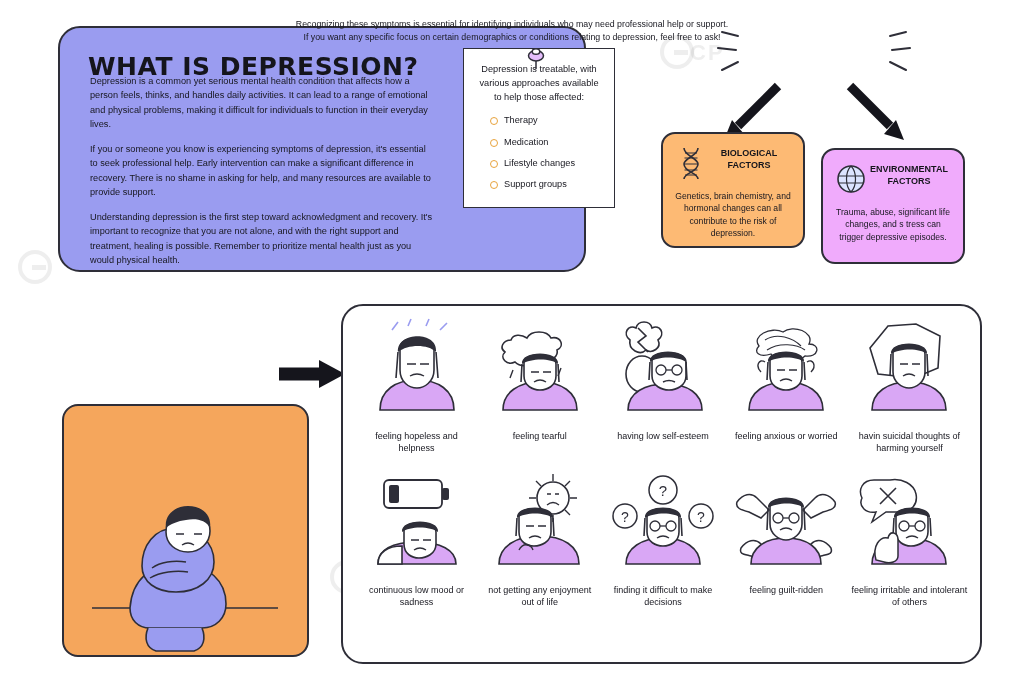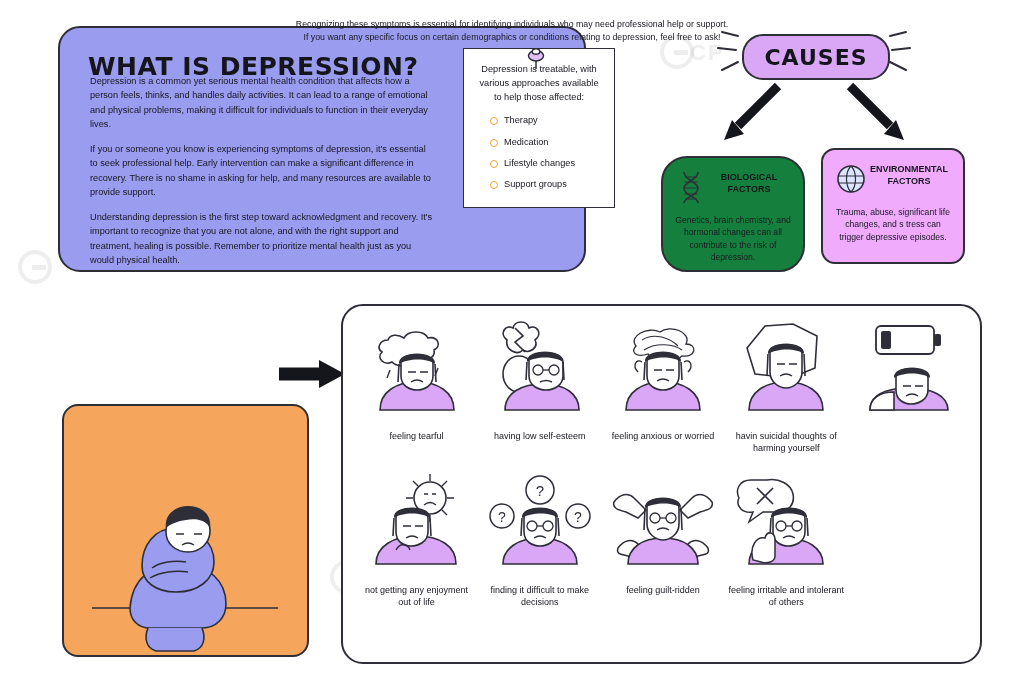--- a/index.html
+++ b/index.html
@@ -141,21 +141,21 @@
   }
   .spark { position: absolute; }
 
   .cause-card {
     position: absolute;
     width: 144px; height: 116px;
     border: 2px solid #2e2e38;
     border-radius: 14px;
     box-sizing: border-box;
   }
-  .cause-bio { left: 661px; top: 156px; background: #15803d; border-radius: 26px; }
+  .cause-bio { left: 661px; top: 132px; background: #fdba74; }
   .cause-env { left: 821px; top: 148px; background: #f0abfc; }
   .cause-head {
     position: absolute;
     top: 14px; right: 12px;
     width: 84px;
     font-size: 9px;
     font-weight: 700;
     line-height: 1.3;
     text-align: center;
     color: #15151c;
@@ -289,23 +289,20 @@
     <path d="M38 6 L22 2" stroke="#2e2e38" stroke-width="2" stroke-linecap="round"></path>
     <path d="M36 20 L18 18" stroke="#2e2e38" stroke-width="2" stroke-linecap="round"></path>
     <path d="M38 32 L22 40" stroke="#2e2e38" stroke-width="2" stroke-linecap="round"></path>
   </svg>
   <svg class="spark" style="left:884px;top:30px;" width="44" height="50" viewBox="0 0 44 50">
     <path d="M6 6 L22 2" stroke="#2e2e38" stroke-width="2" stroke-linecap="round"></path>
     <path d="M8 20 L26 18" stroke="#2e2e38" stroke-width="2" stroke-linecap="round"></path>
     <path d="M6 32 L22 40" stroke="#2e2e38" stroke-width="2" stroke-linecap="round"></path>
   </svg>
 
-  <div class="causes-pill">
-    <span>CAUSES</span>
-  </div>
 
   <svg class="arrow-svg" style="left:718px;top:82px;" width="70" height="64" viewBox="0 0 70 64">
     <path d="M60 4 L20 44" stroke="#15151c" stroke-width="9" stroke-linecap="butt"></path>
     <path d="M6 58 L26 52 L14 38 Z" fill="#15151c"></path>
   </svg>
   <svg class="arrow-svg" style="left:840px;top:82px;" width="70" height="64" viewBox="0 0 70 64">
     <path d="M10 4 L50 44" stroke="#15151c" stroke-width="9" stroke-linecap="butt"></path>
     <path d="M64 58 L44 52 L56 38 Z" fill="#15151c"></path>
   </svg>
 
@@ -353,20 +350,34 @@
     <path d="M92 57 q6 -4 12 0" stroke="#2e2e38" stroke-width="1.4" fill="none"></path>
 
     <path d="M62 80 C70 74, 84 72, 96 74" stroke="#2e2e38" stroke-width="1.4" fill="none"></path>
     <path d="M60 90 C70 84, 86 82, 98 84" stroke="#2e2e38" stroke-width="1.4" fill="none"></path>
   </svg>
 
   <div class="sym-panel"></div>
 
   <div class="sym-grid">
 
+    <div class="sym-cell">
+      <div class="sym-art">
+        <svg width="110" height="105" viewBox="0 0 110 105">
+          <path d="M18 92 C18 72, 34 62, 55 62 C76 62, 92 72, 92 92 Z" fill="#d9a7f5" stroke="#2e2e38" stroke-width="1.6"></path>
+          <path d="M38 30 C38 16, 72 16, 72 32 L72 52 C72 64, 62 70, 55 70 C47 70, 38 64, 38 52 Z" fill="#ffffff" stroke="#2e2e38" stroke-width="1.6"></path>
+          <path d="M36 34 C34 14, 76 12, 74 34 C66 26, 46 26, 36 34 Z" fill="#2e2e38"></path>
+          <path d="M36 34 L34 60 M74 34 L76 60" stroke="#2e2e38" stroke-width="1.6" fill="none"></path>
+          <path d="M45 46 h9 M58 46 h9" stroke="#2e2e38" stroke-width="1.5"></path>
+          <path d="M48 58 q7 -4 14 0" stroke="#2e2e38" stroke-width="1.4" fill="none"></path>
+          <path d="M30 12 l6 -8 M46 8 l3 -7 M64 8 l3 -7 M78 12 l7 -7" stroke="#9a9cf0" stroke-width="1.6"></path>
+        </svg>
+      </div>
+      <div class="sym-label">feeling hopeless and helpness</div>
+    </div>
 
     <div class="sym-cell">
       <div class="sym-art">
         <svg width="110" height="105" viewBox="0 0 110 105">
           <path d="M26 22 C18 22, 14 30, 20 34 C14 40, 22 48, 30 44 C36 50, 48 48, 50 42 C62 46, 74 40, 72 32 C80 28, 76 18, 66 20 C62 12, 46 12, 42 20 C36 16, 28 16, 26 22 Z" fill="#ffffff" stroke="#2e2e38" stroke-width="1.6"></path>
           <path d="M28 52 l-3 8 M44 54 l-3 8 M62 52 l-3 8 M76 50 l-3 8" stroke="#2e2e38" stroke-width="1.4"></path>
           <path d="M18 92 C18 74, 34 64, 55 64 C76 64, 92 74, 92 92 Z" fill="#d9a7f5" stroke="#2e2e38" stroke-width="1.6"></path>
           <path d="M39 44 C39 34, 71 34, 71 46 L71 58 C71 68, 62 72, 55 72 C48 72, 39 68, 39 58 Z" fill="#ffffff" stroke="#2e2e38" stroke-width="1.6"></path>
           <path d="M37 46 C35 32, 75 32, 73 46 C66 40, 46 40, 37 46 Z" fill="#2e2e38"></path>
           <path d="M37 46 L36 64 M73 46 L74 64" stroke="#2e2e38" stroke-width="1.6" fill="none"></path>
@@ -437,20 +448,21 @@
           <rect x="80" y="16" width="7" height="12" rx="2" fill="#2e2e38"></rect>
           <rect x="27" y="13" width="10" height="18" rx="2" fill="#2e2e38"></rect>
           <path d="M16 92 C16 78, 30 70, 55 70 C78 70, 94 78, 94 92 Z" fill="#d9a7f5" stroke="#2e2e38" stroke-width="1.6"></path>
           <path d="M16 92 C16 80, 26 74, 40 74 L40 92 Z" fill="#ffffff" stroke="#2e2e38" stroke-width="1.6"></path>
           <path d="M42 58 C42 48, 74 48, 74 60 L74 72 C74 82, 64 86, 57 86 C50 86, 42 82, 42 72 Z" fill="#ffffff" stroke="#2e2e38" stroke-width="1.6"></path>
           <path d="M40 60 C38 46, 78 46, 76 60 C68 54, 48 54, 40 60 Z" fill="#2e2e38"></path>
           <path d="M49 68 h8 M61 68 h8" stroke="#2e2e38" stroke-width="1.5"></path>
           <path d="M52 78 q6 -4 12 0" stroke="#2e2e38" stroke-width="1.4" fill="none"></path>
         </svg>
       </div>
+      <div class="sym-label">continuous low mood or sadness</div>
     </div>
 
     <div class="sym-cell">
       <div class="sym-art">
         <svg width="110" height="105" viewBox="0 0 110 105">
           <circle cx="68" cy="26" r="16" fill="#ffffff" stroke="#2e2e38" stroke-width="1.6"></circle>
           <path d="M68 2 v7 M68 43 v7 M44 26 h7 M85 26 h7 M51 9 l5 5 M80 38 l5 5 M85 9 l-5 5 M56 38 l-5 5" stroke="#2e2e38" stroke-width="1.4"></path>
           <path d="M62 22 h4 M70 22 h4" stroke="#2e2e38" stroke-width="1.3"></path>
           <path d="M62 33 q6 -5 12 0" stroke="#2e2e38" stroke-width="1.3" fill="none"></path>
           <path d="M14 92 C14 74, 32 64, 54 64 C78 64, 94 74, 94 92 Z" fill="#d9a7f5" stroke="#2e2e38" stroke-width="1.6"></path>

